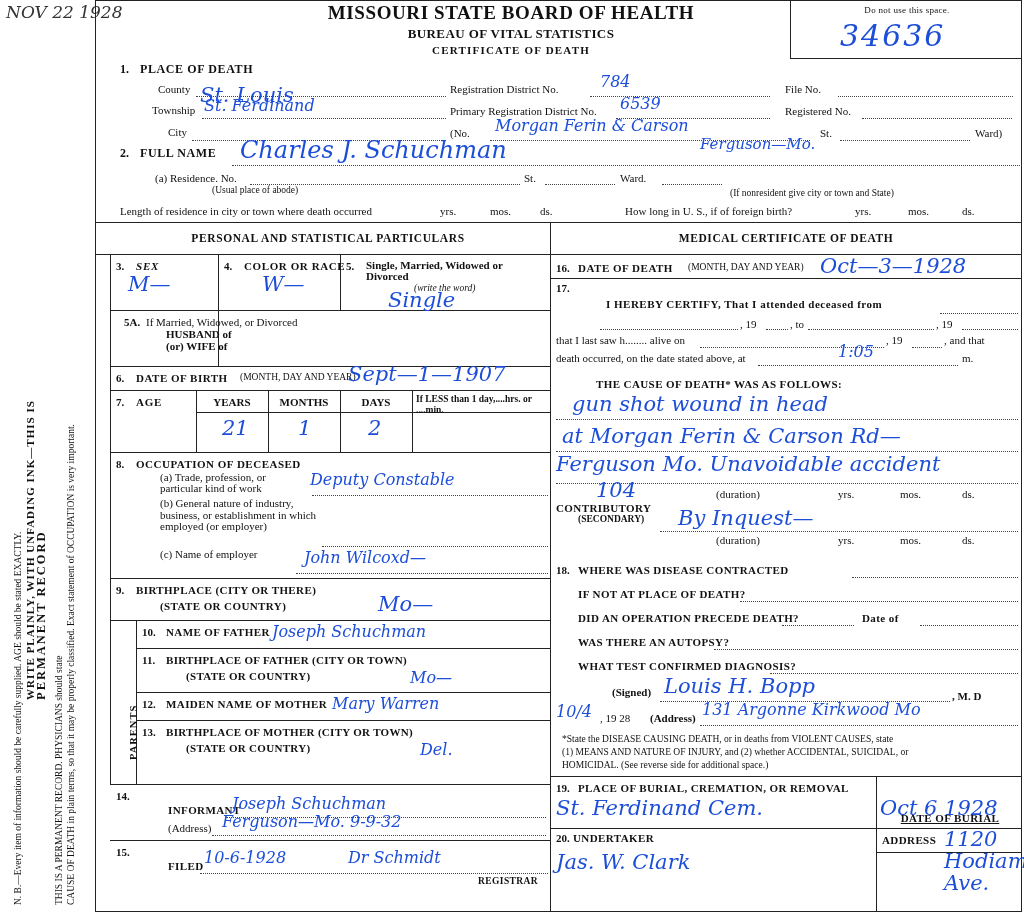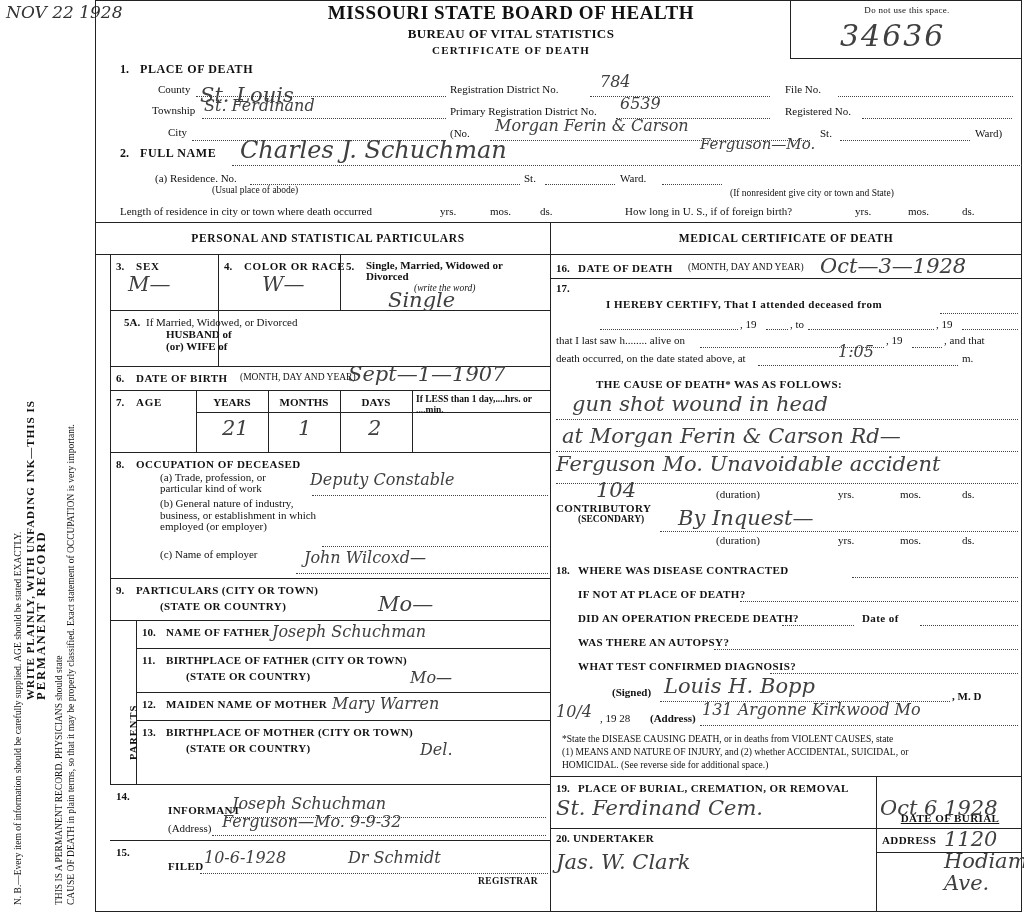--- a/index.html
+++ b/index.html
@@ -1,21 +1,21 @@
 <!DOCTYPE html>
 <html><head>
 <meta charset="utf-8">
 <style>
   html,body{margin:0;padding:0;background:#fff;}
   body{width:1024px;height:916px;font-family:"Liberation Serif",serif;color:#111;}
   #sheet{position:relative;width:1024px;height:916px;overflow:hidden;background:#fff;}
 
   
   .abs{position:absolute;}
-  .hand{font-family:"DejaVu Serif",serif;font-style:italic;color:#404040;white-space:nowrap;}
+  .hand{font-family:"DejaVu Serif",serif;font-style:italic;color:#1d4ed8;white-space:nowrap;}
   .center{text-align:center;}
   .b{font-weight:bold;}
 
   
   #stamp{left:6px;top:2px;width:140px;height:26px;}
   #stamp .st{font-family:"DejaVu Serif",serif;font-style:italic;font-size:17px;color:#333;}
 
   
   #leftnote{left:0px;top:0px;width:96px;height:916px;}
   .vtext{position:absolute;transform-origin:0 0;transform:rotate(-90deg);white-space:nowrap;font-family:"Liberation Serif",serif;}
@@ -142,21 +142,21 @@
   <div class="vt" style="left:550px;top:222px;height:690px;"></div>
   <div class="colhead abs" style="left:110px;top:232px;width:436px;">PERSONAL AND STATISTICAL PARTICULARS</div>
   <div class="colhead abs" style="left:556px;top:232px;width:460px;">MEDICAL CERTIFICATE OF DEATH</div>
 
   <div class="vt" style="left:110px;top:254px;height:530px;"></div>
   <div class="hz" style="left:110px;top:310px;width:440px;"></div>
   <div class="vt" style="left:218px;top:254px;height:112px;"></div>
   <div class="vt" style="left:340px;top:254px;height:56px;"></div>
 
   <div class="fld b" style="left:116px;top:260px;">3.</div>
-  <div class="fld b" style="left:136px;top:260px;letter-spacing:.8px;">SEX</div>
+  <div class="fld b" style="left:136px;top:260px;letter-spacing:.8px;font-style:italic;">SEX</div>
   <div class="abs hand hw-l" style="left:128px;top:272px;">M—</div>
 
   <div class="fld b" style="left:224px;top:260px;">4.</div>
   <div class="fld b" style="left:244px;top:260px;letter-spacing:.6px;">COLOR OR RACE</div>
   <div class="abs hand hw-l" style="left:262px;top:272px;">W—</div>
 
   <div class="fld b" style="left:346px;top:260px;">5.</div>
   <div class="fld b" style="left:366px;top:260px;width:180px;line-height:11px;">Single, Married, Widowed or Divorced</div>
   <div class="fld" style="left:414px;top:283px;font-size:9.5px;font-style:italic;">(write the word)</div>
   <div class="abs hand hw-l" style="left:388px;top:288px;">Single</div>
@@ -199,21 +199,21 @@
 
   <div class="fld" style="left:160px;top:498px;width:160px;line-height:11.5px;">(b) General nature of industry, business, or establishment in which employed (or employer)</div>
   <div class="line" style="left:322px;top:545px;width:226px;"></div>
 
   <div class="fld" style="left:160px;top:548px;">(c) Name of employer</div>
   <div class="line" style="left:296px;top:572px;width:252px;"></div>
   <div class="abs hand hw-m" style="left:304px;top:548px;">John Wilcoxd—</div>
   <div class="hz" style="left:110px;top:578px;width:440px;"></div>
 
   <div class="fld b" style="left:116px;top:584px;">9.</div>
-  <div class="fld b" style="left:136px;top:584px;letter-spacing:.4px;">PARTICULARS (CITY OR TOWN)</div>
+  <div class="fld b" style="left:136px;top:584px;letter-spacing:.4px;">BIRTHPLACE (CITY OR THERE)</div>
   <div class="fld b" style="left:160px;top:600px;letter-spacing:.4px;">(STATE OR COUNTRY)</div>
   <div class="abs hand hw-l" style="left:378px;top:592px;">Mo—</div>
   <div class="hz" style="left:110px;top:620px;width:440px;"></div>
 
   <div class="vt" style="left:136px;top:620px;height:164px;"></div>
   <div class="abs" style="left:110px;top:620px;width:26px;height:164px;">
     <span class="vtext b" style="left:18px;top:140px;font-size:10.5px;letter-spacing:1px;">PARENTS</span>
   </div>
 
   <div class="fld b" style="left:142px;top:626px;">10.</div>

